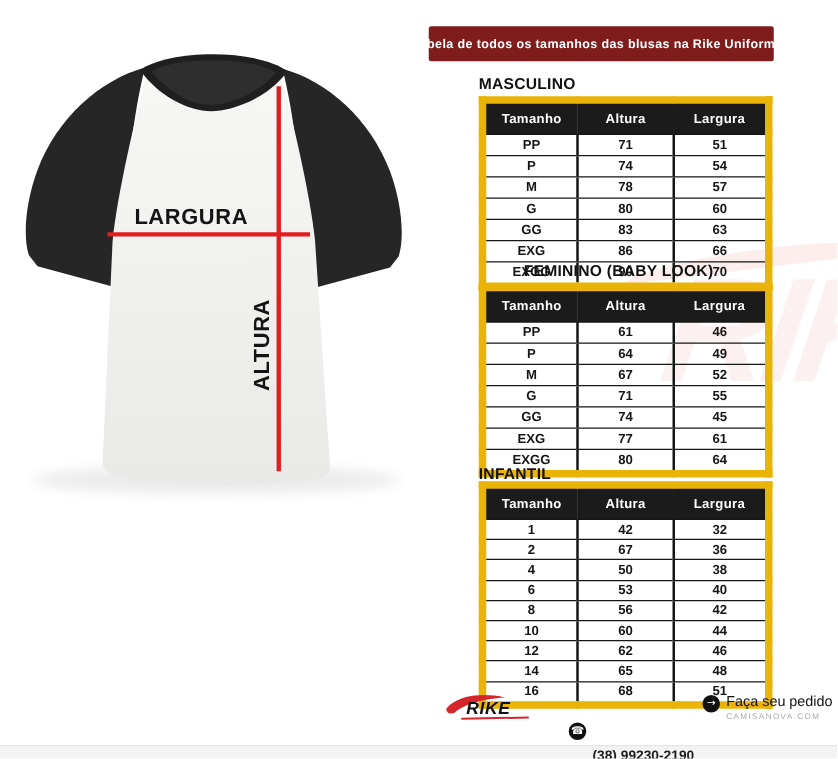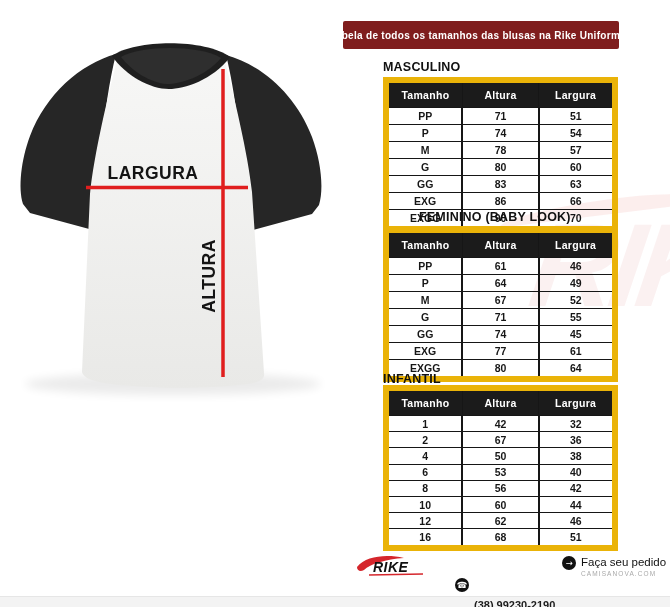--- a/index.html
+++ b/index.html
@@ -238,20 +238,25 @@
           <td>10</td>
           <td>60</td>
           <td>44</td>
         </tr>
         <tr>
           <td>12</td>
           <td>62</td>
           <td>46</td>
         </tr>
         <tr>
+          <td>14</td>
+          <td>65</td>
+          <td>48</td>
+        </tr>
+        <tr>
           <td>16</td>
           <td>68</td>
           <td>51</td>
         </tr>
       </tbody>
     </table>
 
   <div class="footer-item brand-logo">
     <svg width="72" height="27" viewBox="0 0 72 27">
       <path d="M1 14 C 10 3, 30 1, 48 5 C 30 6, 14 11, 8 17 C 4 19, 1 17.5, 1 14 Z" fill="#d5262c"></path>

